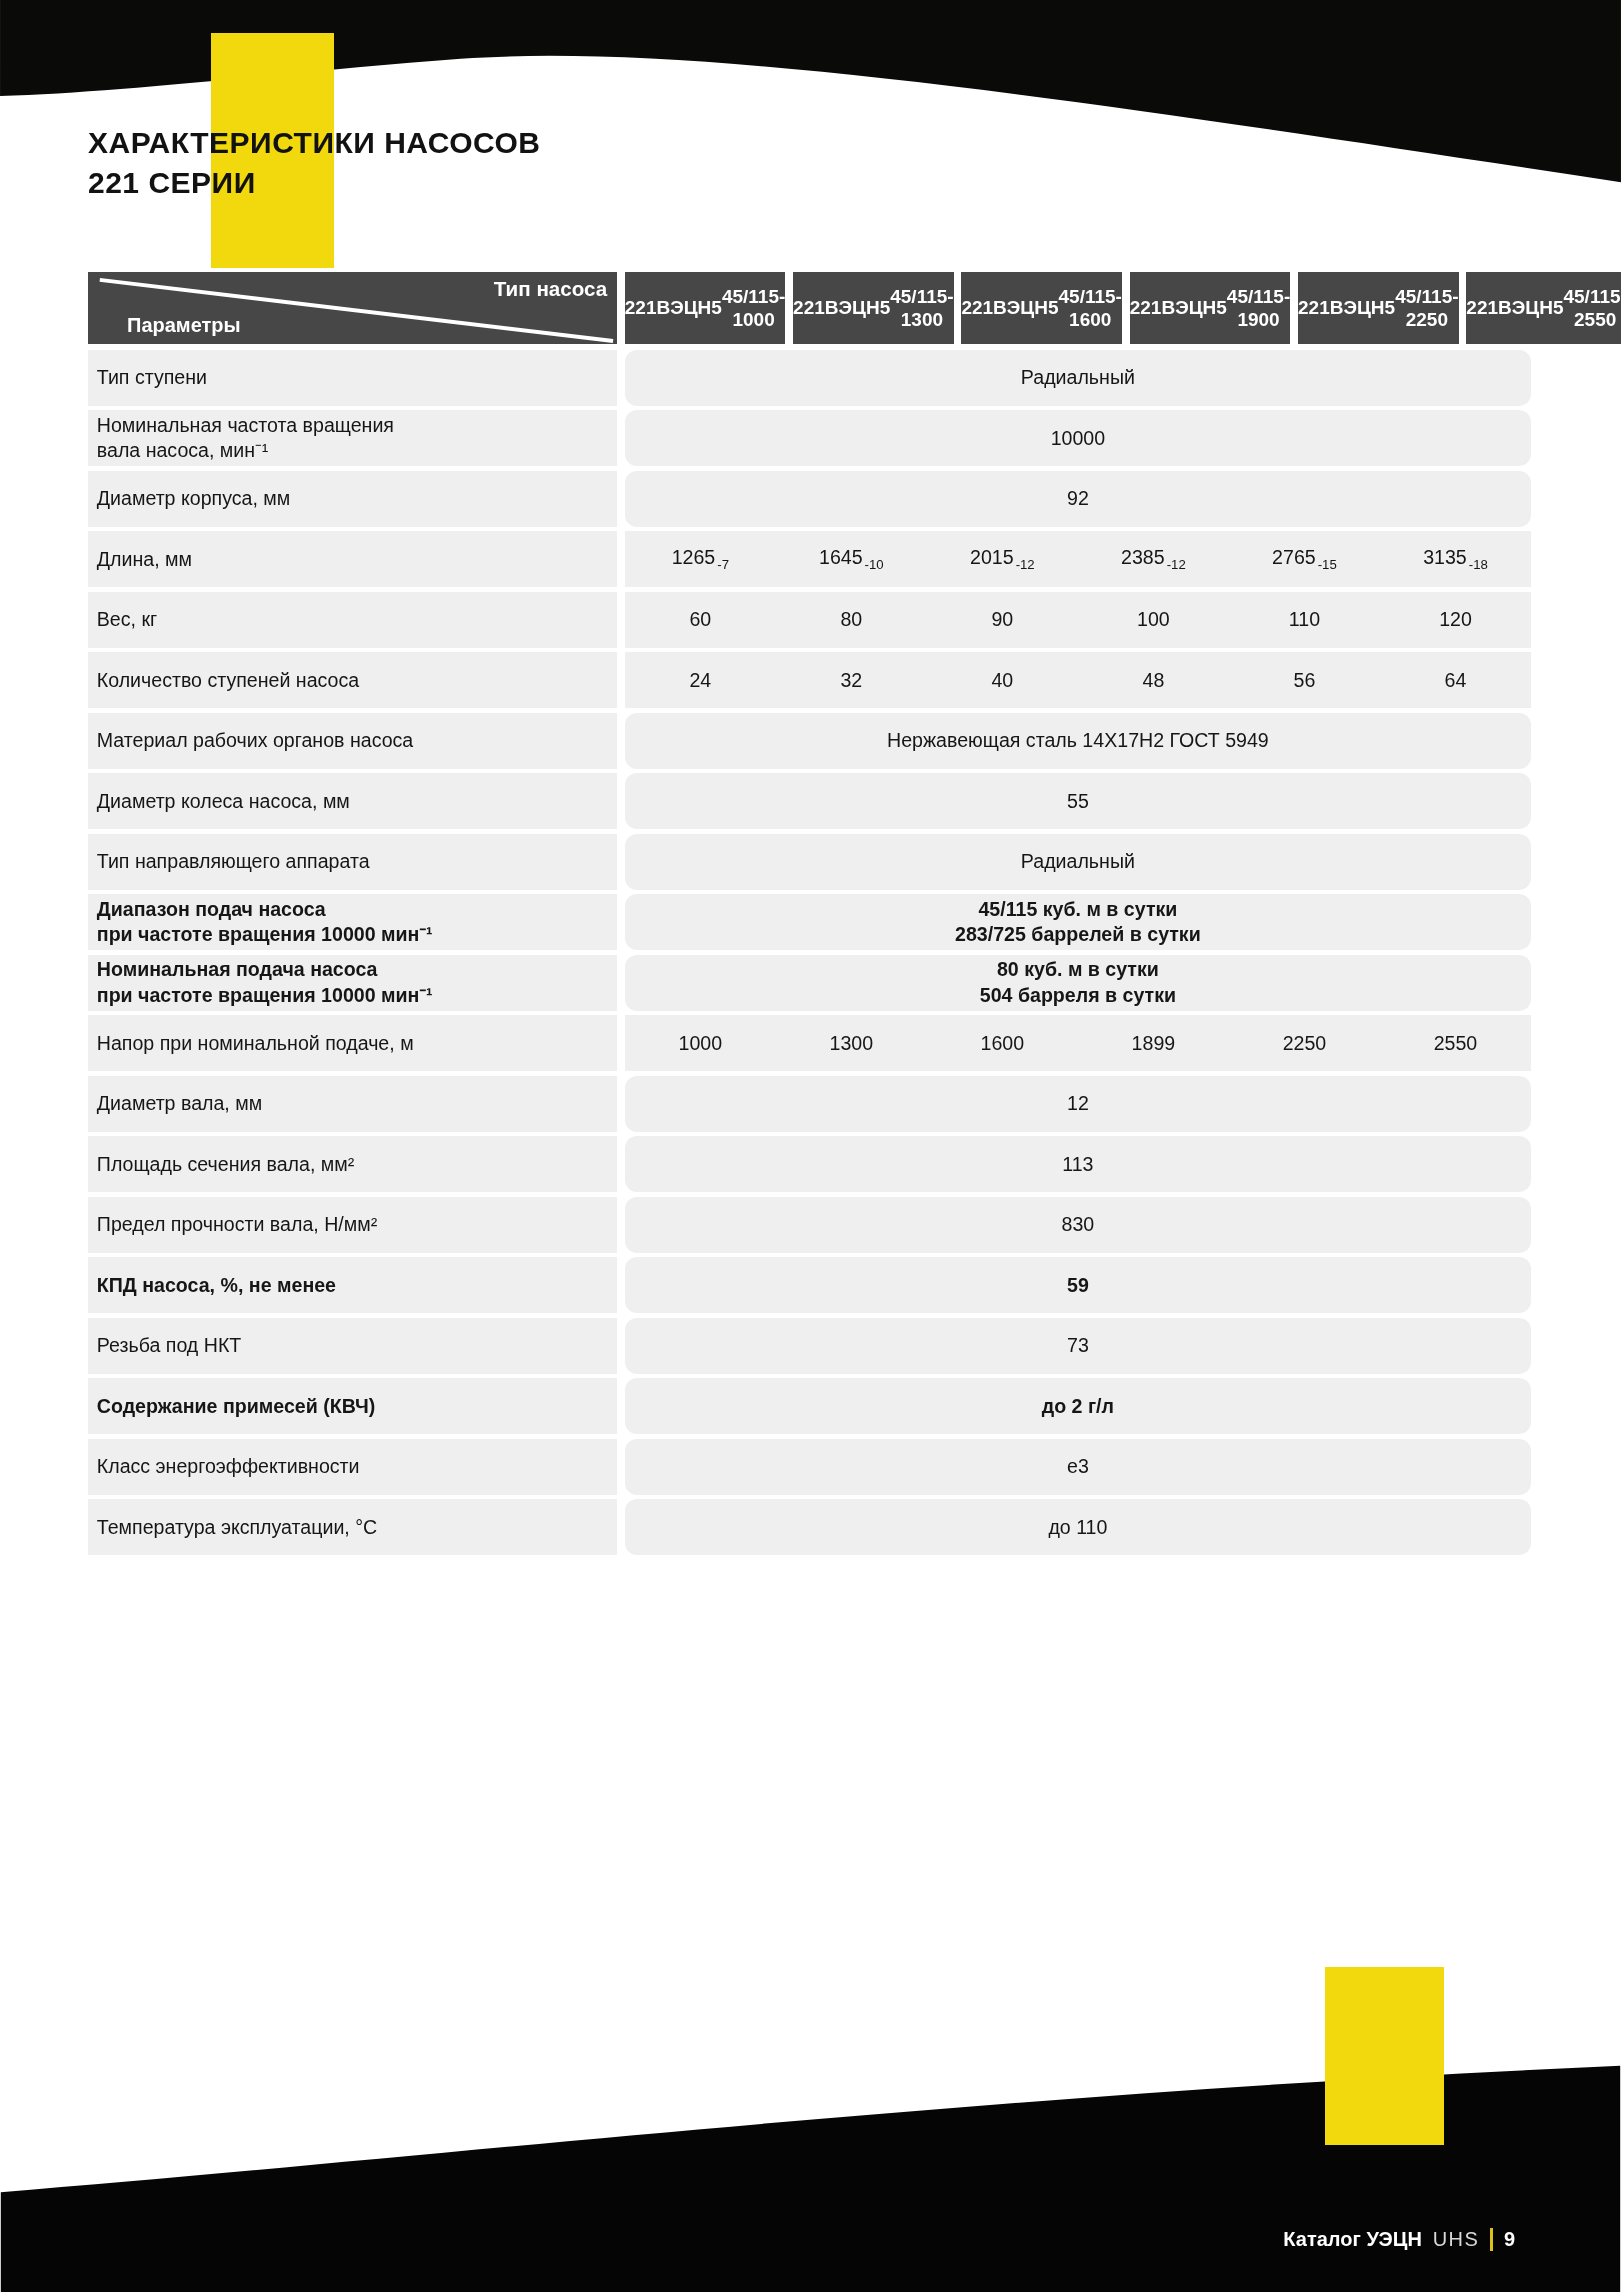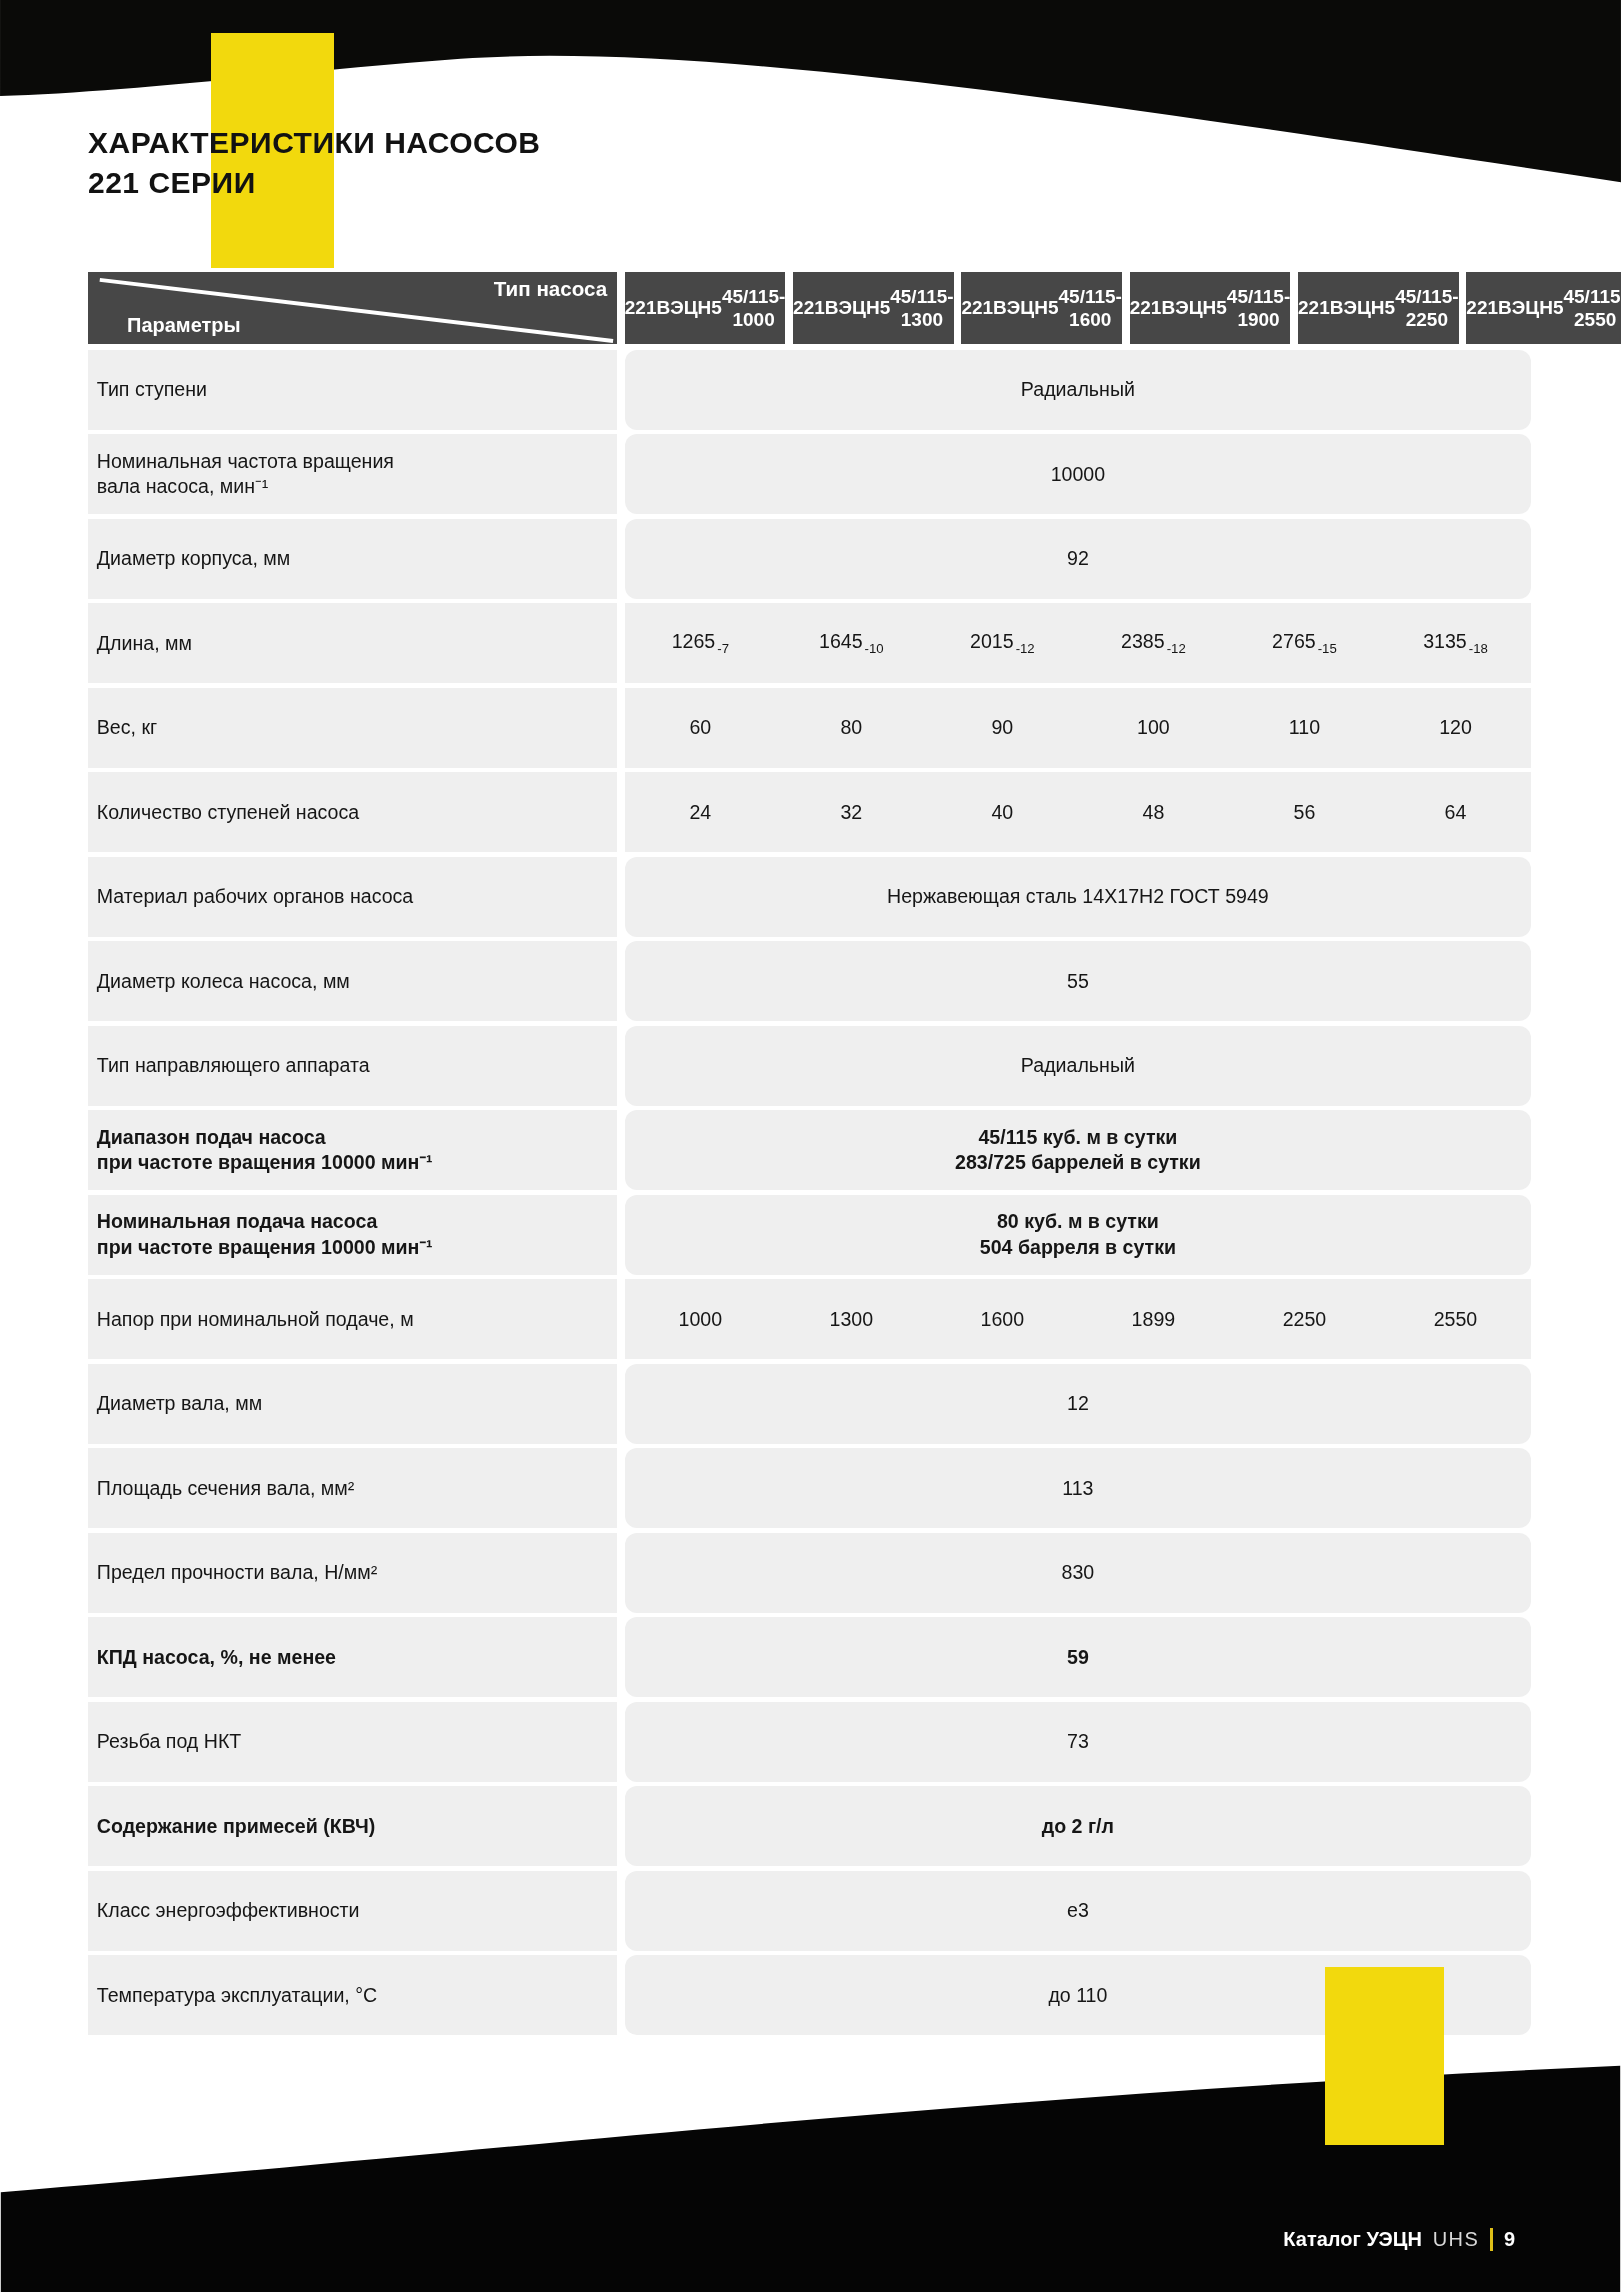--- a/index.html
+++ b/index.html
@@ -20,21 +20,21 @@
   
   .pump-table{position:absolute;left:88px;top:272px;width:1443px;z-index:3;color:#161616;}
   .thead{display:grid;grid-template-columns:529px repeat(6,1fr);column-gap:7.8px;height:72px;margin-bottom:5.9px;}
   .corner{position:relative;background:#474747;color:#ffffff;}
   .corner svg{position:absolute;left:0;top:0;width:100%;height:100%;}
   .corner-type{position:absolute;top:4.9px;right:9.8px;font-weight:bold;font-size:20.6px;}
   .corner-params{position:absolute;bottom:6.9px;left:1px;font-weight:bold;font-size:20px;margin-left:38px;}
   .thcell{background:#474747;color:#ffffff;display:flex;flex-direction:row;justify-content:center;
           align-items:center;text-align:center;font-weight:bold;font-size:19px;line-height:23.5px;}
 
-  .trow{display:grid;grid-template-columns:529px 1fr;column-gap:7.8px;height:80px;margin-bottom:4.5px;}
+  .trow{display:grid;grid-template-columns:529px 1fr;column-gap:7.8px;height:56px;margin-bottom:4.5px;}
   .tlabel{background:#EFEFEF;display:flex;align-items:center;padding-left:8.8px;font-size:19.6px;
           line-height:25.5px;white-space:pre-line;}
   .tvalue{background:#EFEFEF;display:flex;align-items:center;justify-content:center;text-align:center;
           font-size:19.6px;line-height:25.5px;white-space:pre-line;border-radius:12px;}
   .tcols{background:#EFEFEF;display:grid;grid-template-columns:repeat(6,1fr);align-items:center;
          text-align:center;font-size:19.6px;}
   .tcell sub{font-size:13.2px;margin-left:2px;}
   .b .tlabel,.b .tvalue{font-weight:bold;}
 
   

